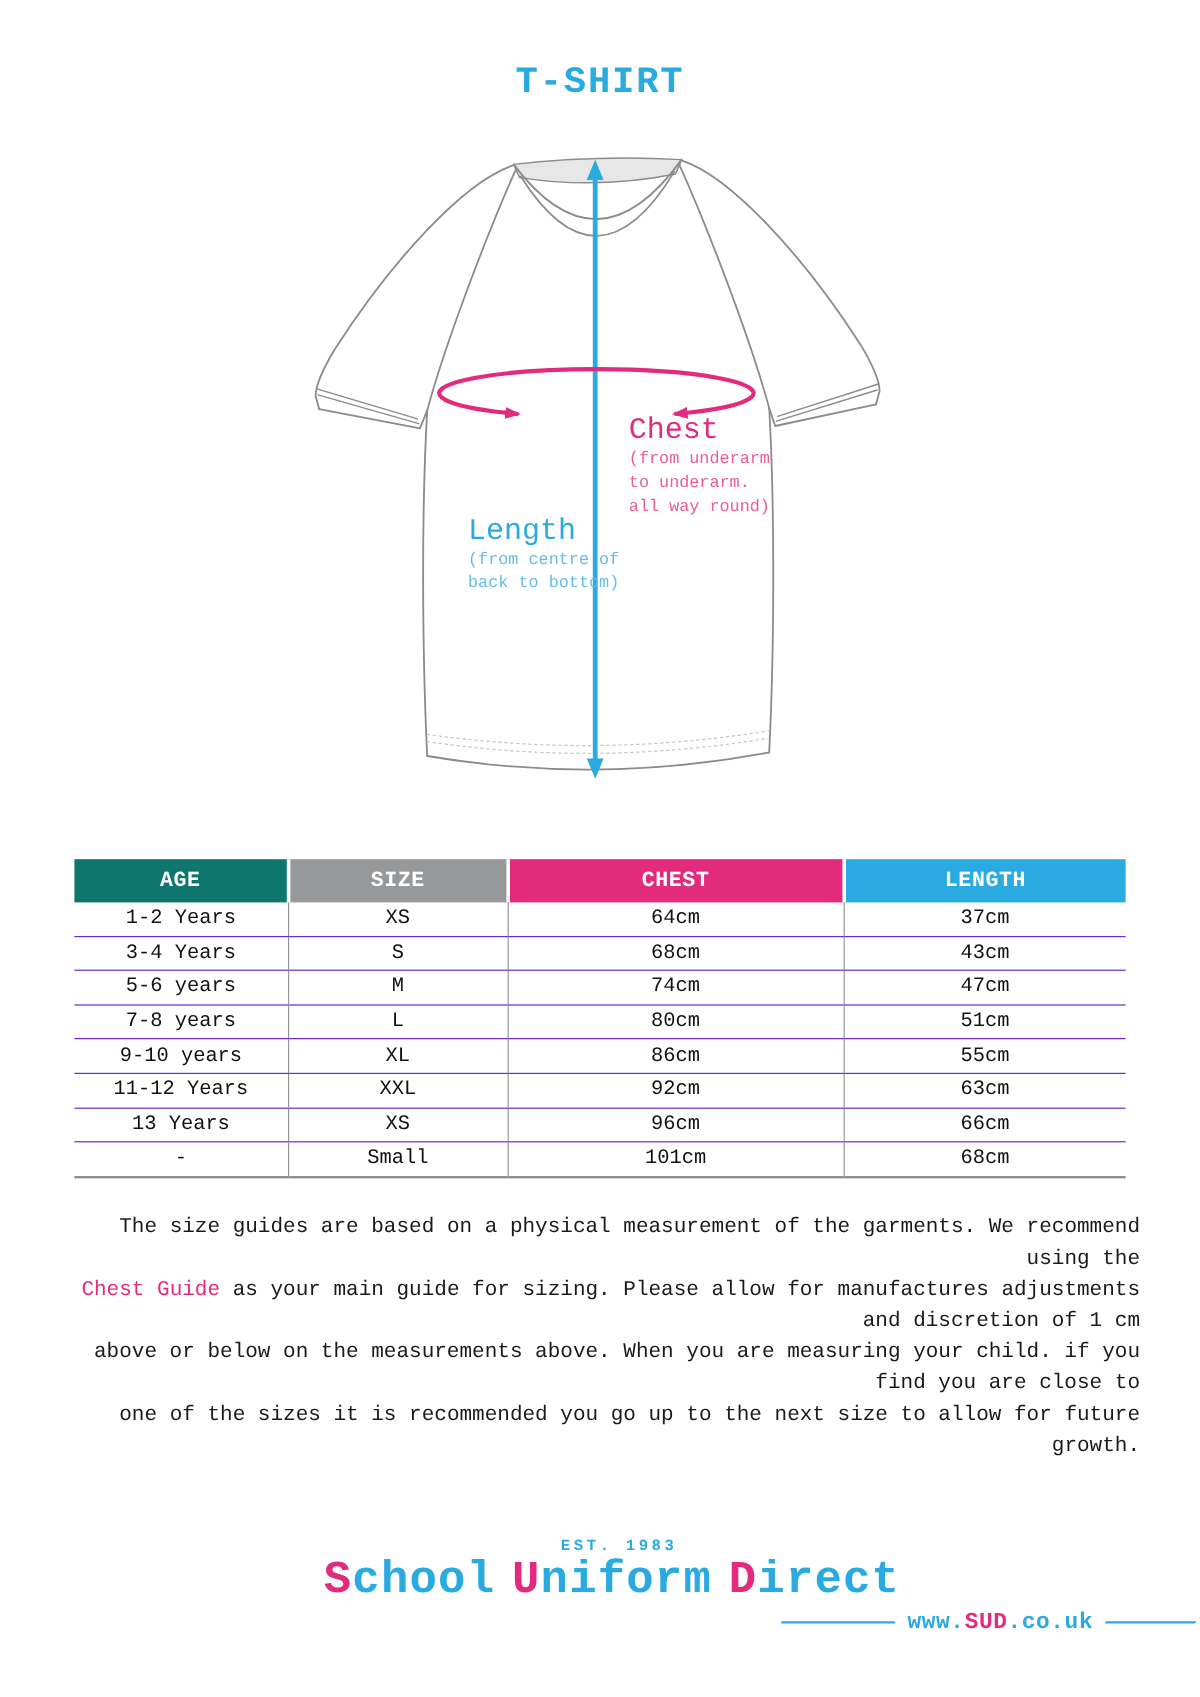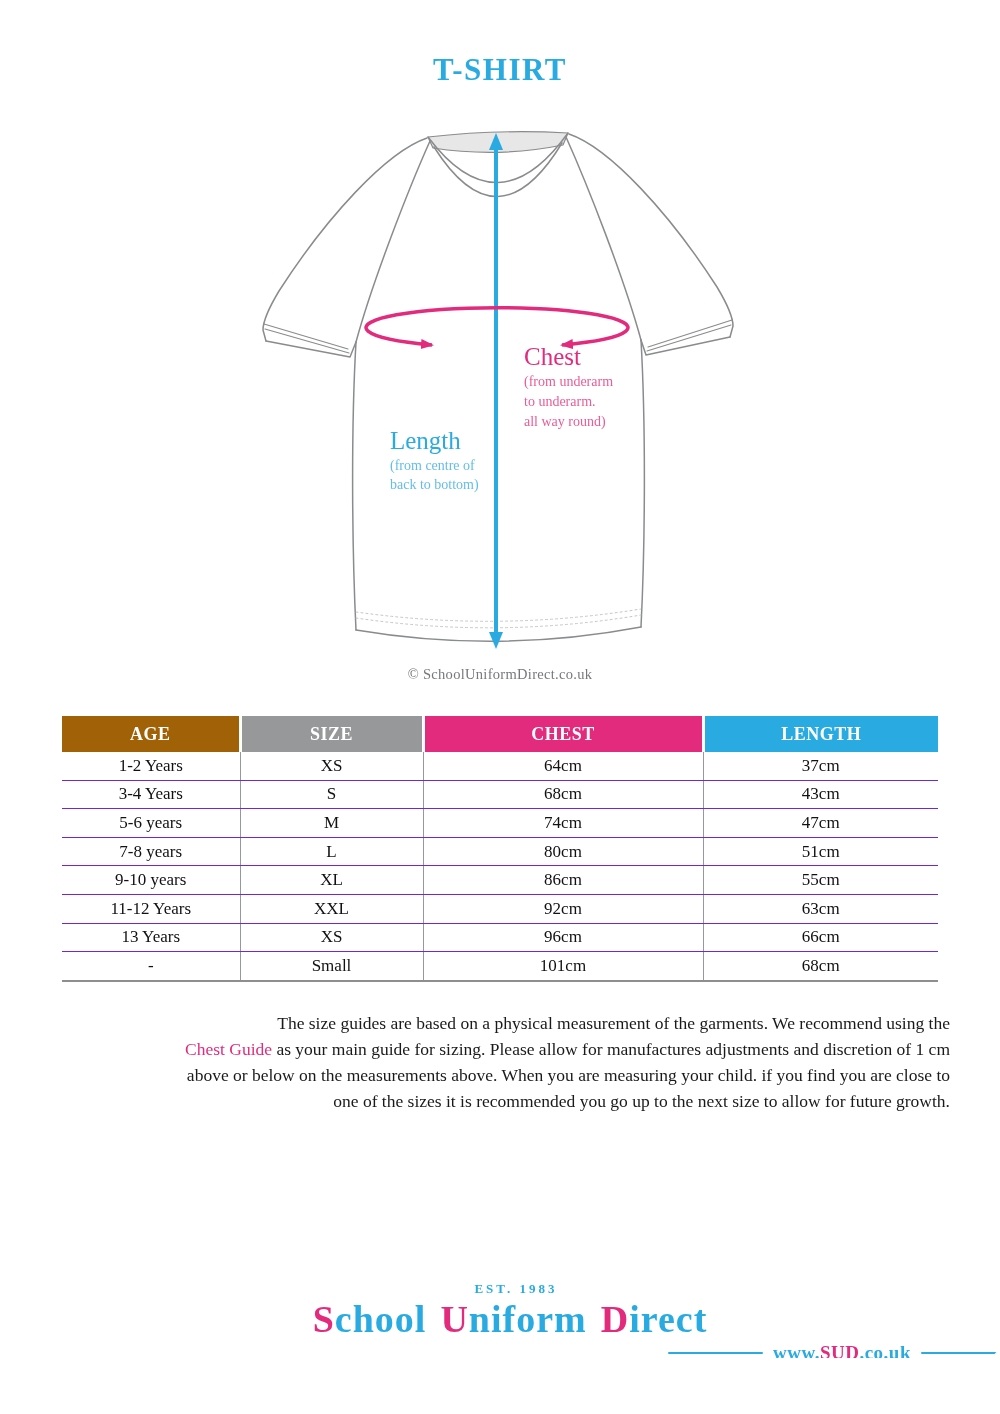--- a/index.html
+++ b/index.html
@@ -1,18 +1,18 @@
 <!DOCTYPE html>
 <html><head>
 <meta charset="utf-8">
 <style>
   html,body{margin:0;padding:0;background:#fff;}
   .page{
     position:relative;width:1000px;height:1358px;background:#ffffff;
-    font-family:Liberation Serif, serif;overflow:hidden;border-radius:16px;
+    font-family:Liberation Mono, monospace;overflow:hidden;border-radius:16px;
   }
   
   .title{
     position:absolute;top:52px;left:0;width:100%;text-align:center;
     font-size:31px;font-weight:bold;letter-spacing:1.5px;color:#29ABE2;
   }
   
   .diagram{position:absolute;top:118px;left:250px;width:500px;height:540px;}
   .copyright{
     position:absolute;top:666px;left:0;width:100%;text-align:center;
@@ -21,21 +21,21 @@
   
   .size-table{
     position:absolute;top:716px;left:62px;width:876px;
     border-collapse:collapse;table-layout:fixed;
   }
   .size-table th{
     height:34px;color:#ffffff;font-size:18px;font-weight:bold;
     letter-spacing:.5px;text-align:center;vertical-align:middle;
   }
   .size-table th + th{border-left:3px solid #ffffff;}
-  .th-age{background:#a16207;}
+  .th-age{background:#0f766e;}
   .th-size{background:#97989A;}
   .th-chest{background:#E22B7D;}
   .th-length{background:#29ABE2;}
   .size-table td{
     height:27.6px;font-size:17px;color:#111;text-align:center;vertical-align:middle;
     border-bottom:1px solid #6d28d9;padding:0;
   }
   .size-table td + td{border-left:1px solid #97989B;}
   .size-table tr:last-child td{border-bottom:2px solid #8D8E90;}
   .col-age{width:178px;}.col-size{width:183px;}.col-chest{width:280px;}.col-length{width:235px;}
@@ -119,21 +119,20 @@
     <text x="274" y="247" font-size="25" fill="#E22B7D">Chest</text>
     <text x="274" y="268" font-size="14" fill="#E95C98">(from underarm</text>
     <text x="274" y="288" font-size="14" fill="#E95C98">to underarm.</text>
     <text x="274" y="308" font-size="14" fill="#E95C98">all way round)</text>
 
     <text x="140" y="331" font-size="25" fill="#29ABE2">Length</text>
     <text x="140" y="352" font-size="14" fill="#64BDE8">(from centre of</text>
     <text x="140" y="371" font-size="14" fill="#64BDE8">back to bottom)</text>
   </svg>
 
-  <div class="copyright">© SchoolUniformDirect.co.uk</div>
 
   <table class="size-table">
     <colgroup>
       <col class="col-age">
         <col class="col-size">
         <col class="col-chest">
         <col class="col-length">
     </colgroup>
     <thead>
       <tr>

